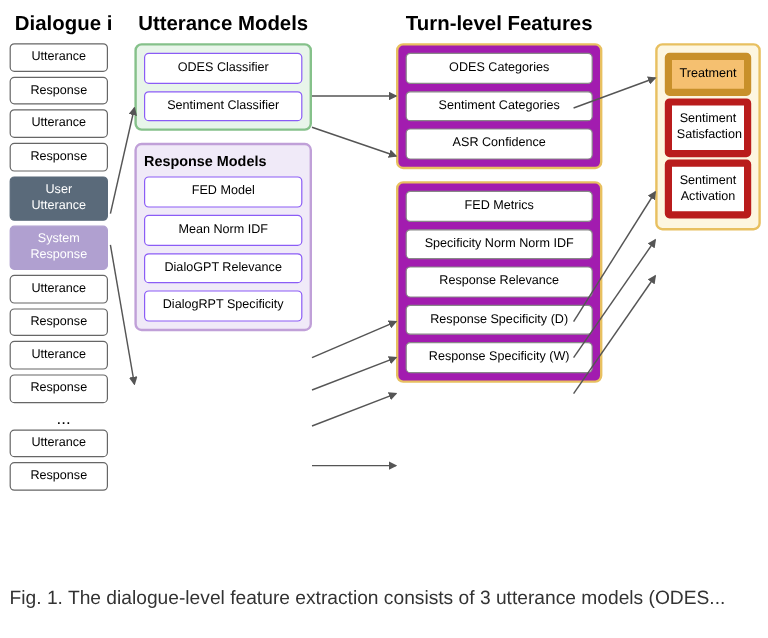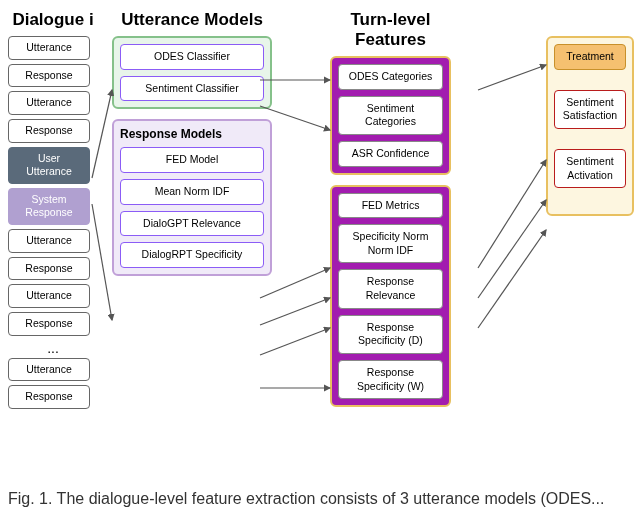--- a/index.html
+++ b/index.html
@@ -33,28 +33,28 @@
       position: absolute;
       left: 8px;
       top: 10px;
       width: 90px;
     }
 
     .col-utterance-models {
       position: absolute;
       left: 112px;
       top: 10px;
-      width: 160px;
+      width: 148px;
     }
 
     .col-turn-features {
       position: absolute;
       left: 330px;
       top: 10px;
-      width: 121px;
+      width: 172px;
     }
 
     .col-treatment {
       position: absolute;
       left: 546px;
       top: 10px;
       width: 88px;
     }
 
     
@@ -129,25 +129,25 @@
       text-align: center;
       background: #fff;
       margin-bottom: 6px;
       font-size: 10.5px;
       line-height: 1.3;
     }
     .feature-box:last-child { margin-bottom: 0; }
 
     
     .treatment-box {
-      border: 1px solid #b91c1c;
+      border: 6px solid #b91c1c;
       border-radius: 4px;
       padding: 5px 4px;
       text-align: center;
-      margin-bottom: 20px;
+      margin-bottom: 2px;
       font-size: 10.5px;
       line-height: 1.3;
     }
     .treatment-box.highlight {
       background: #f5c070;
       border-color: #c8902a;
     }
     .treatment-box.normal {
       background: #fff;
     }

